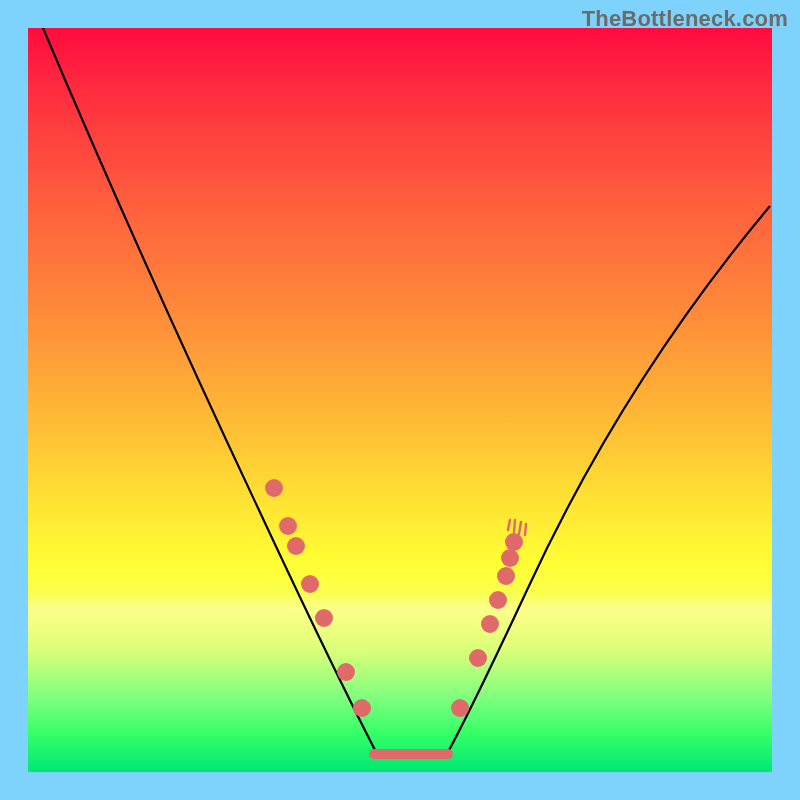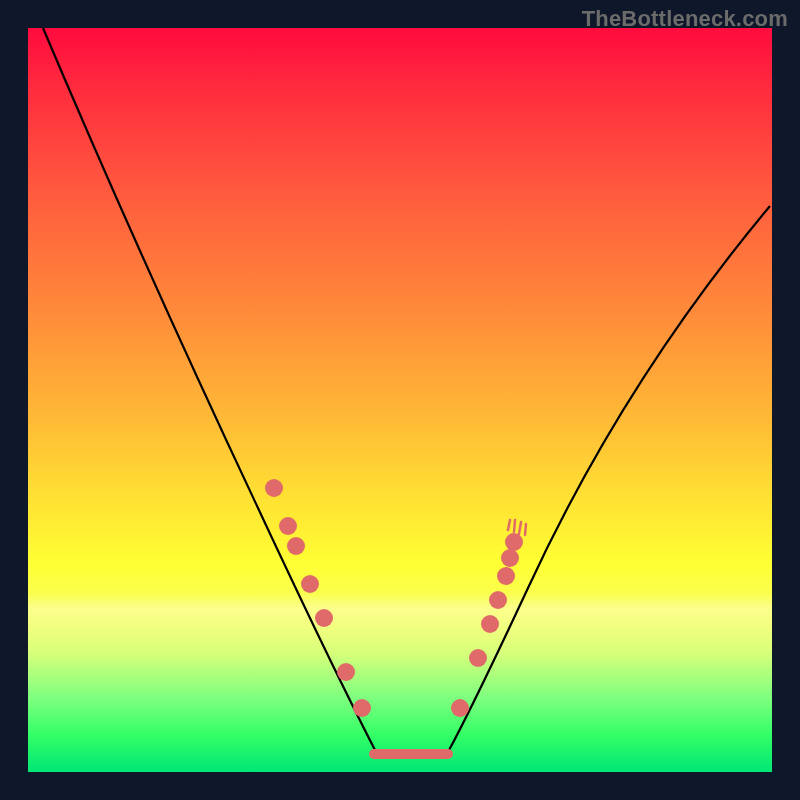--- a/index.html
+++ b/index.html
@@ -10,21 +10,21 @@
     background: #000;
     overflow: hidden;
     font-family: Arial, Helvetica, sans-serif;
   }
   .frame {
     position: absolute;
     top: 0;
     left: 0;
     width: 800px;
     height: 800px;
-    background: #0f172a;
+    background: #7dd3fc;
     text-align: center;
   }
   .plot-area {
     position: absolute;
     top: 28px;
     left: 28px;
     width: 744px;
     height: 744px;
     
     background:

